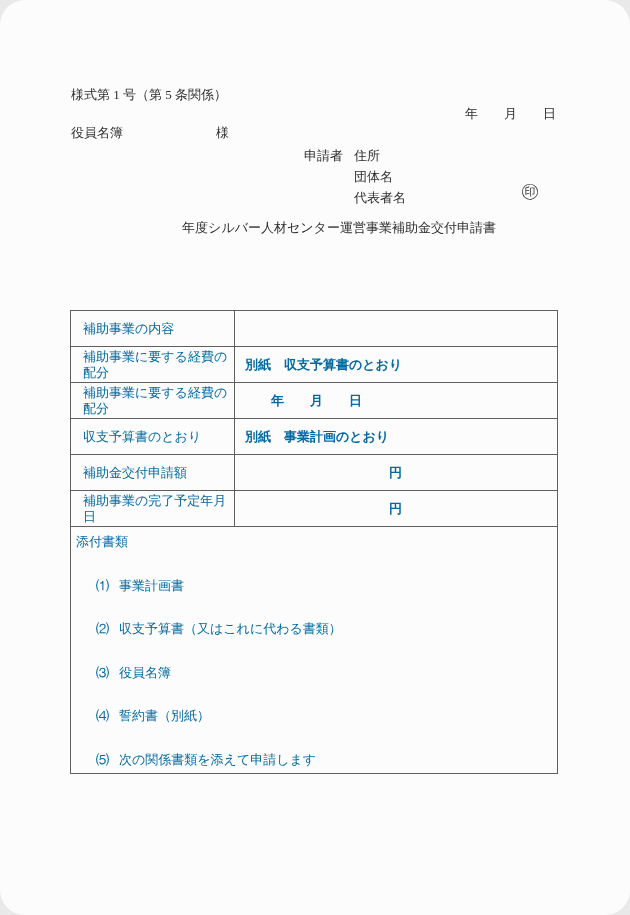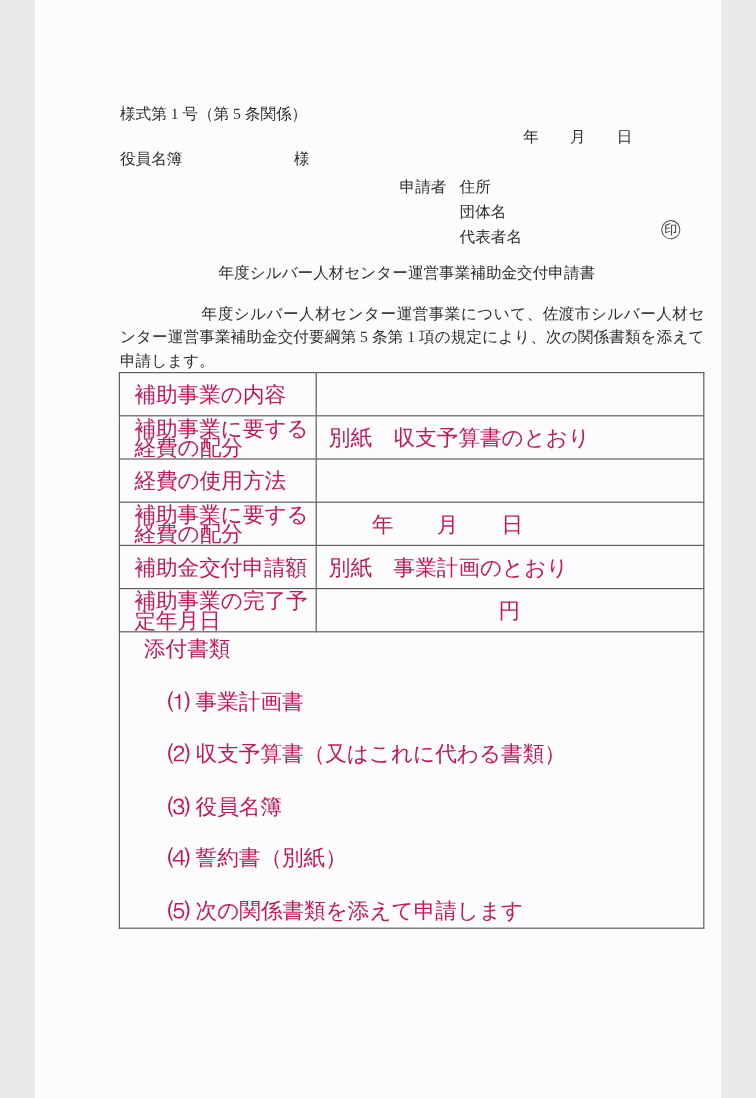--- a/index.html
+++ b/index.html
@@ -1,56 +1,57 @@
 <!DOCTYPE html>
 <html><head>
 <meta charset="utf-8">
 <style>
   html,body { margin:0; padding:0; background:#e9e9e9; }
   .page {
     position:relative;
-    width:572px; height:915px;
+    width:630px; height:915px;
     margin:0 auto;
     background:#fcfcfc;
     font-family:"Liberation Serif","DejaVu Serif",serif;
     font-size:13px;
     color:#2e2e2e;
     overflow:hidden;
+    border-radius:25px;
   }
   .abs { position:absolute; }
   #form-number { left:71px; top:86px; }
   #date-line   { right:74px; top:105px; }
   #mayor-line  { left:71px; top:124px; }
   #mayor-line .honorific { margin-left:93px; }
   #applicant   { left:304px; top:145px; }
   .applicant-row { height:21px; line-height:21px; white-space:nowrap; }
   .field-first  { margin-left:11px; }
   .field-indent { margin-left:50px; }
   #seal { left:521px; top:182px; font-size:18px; line-height:18px; }
   #doc-title { left:0; right:0; top:219px; text-align:center; padding-left:48px; }
   #body-par {
     left:71px; top:252px; width:487px;
     line-height:19.3px; text-indent:68px; text-align:justify;
   }
   #main-table {
     position:absolute; left:70px; top:310px;
     width:488px; border-collapse:collapse; table-layout:fixed;
-    font-size:18px; color:#be185d;
+    font-size:13px; color:#0369a1;
   }
   #main-table td { border:1px solid #5f5f5f; overflow:hidden; }
   tr.r { height:36px; }
   td.lbl {
     width:147px; padding:1px 4px 1px 12px;
     line-height:16px; vertical-align:middle;
   }
-  td.val { padding-left:10px; vertical-align:middle; }
+  td.val { padding-left:10px; vertical-align:middle;font-weight:bold; }
   td.val.center { text-align:center; padding-left:0; }
   tr.attach-row td {
     vertical-align:top; height:109px;
-    padding:5px 8px 4px 20px; line-height:19.5px;
+    padding:5px 8px 4px 5px; line-height:19.5px;
   }
   .ai  { padding-left:20px;margin-top:24px; }
   .num { display:inline-block; width:23px; }
 </style>
 </head>
 <body>
 
 <div class="page">
 
   <div class="abs" id="form-number">様式第 1 号（第 5 条関係）</div>
@@ -70,43 +71,42 @@
     </div>
     <div class="applicant-row">
       <span class="field-indent">代表者名</span>
     </div>
   </div>
 
   <div class="abs" id="seal">㊞</div>
 
   <div class="abs" id="doc-title">年度シルバー人材センター運営事業補助金交付申請書</div>
 
-  <div class="abs" id="body-par">年度シルバー人材センター運営事業について、佐渡市シルバー人材センター運営事業補助金交付要綱第 5 条第 1 項の規定により、次の関係書類を添えて申請します。</div>
 
   <table id="main-table">
     <tbody>
         <tr class="r">
       <td class="lbl">補助事業の内容</td>
       <td class="val"></td>
     </tr>
     <tr class="r">
       <td class="lbl">補助事業に要する経費の配分</td>
       <td class="val">別紙　収支予算書のとおり</td>
     </tr>
     <tr class="r">
-      <td class="lbl">経費の使用方法</td>
-      <td class="val"></td>
-    </tr>
-    <tr class="r">
       <td class="lbl">補助事業に要する経費の配分</td>
       <td class="val">　　年　　月　　日</td>
     </tr>
     <tr class="r">
+      <td class="lbl">収支予算書のとおり</td>
+      <td class="val">別紙　事業計画のとおり</td>
+    </tr>
+    <tr class="r">
       <td class="lbl">補助金交付申請額</td>
-      <td class="val">別紙　事業計画のとおり</td>
+      <td class="val center">円</td>
     </tr>
     <tr class="r">
       <td class="lbl">補助事業の完了予定年月日</td>
       <td class="val center">円</td>
     </tr>
     <tr class="attach-row">
       <td colspan="2">
         <div>添付書類</div>
         <div class="ai">
           <span class="num">⑴</span><span>事業計画書</span>

